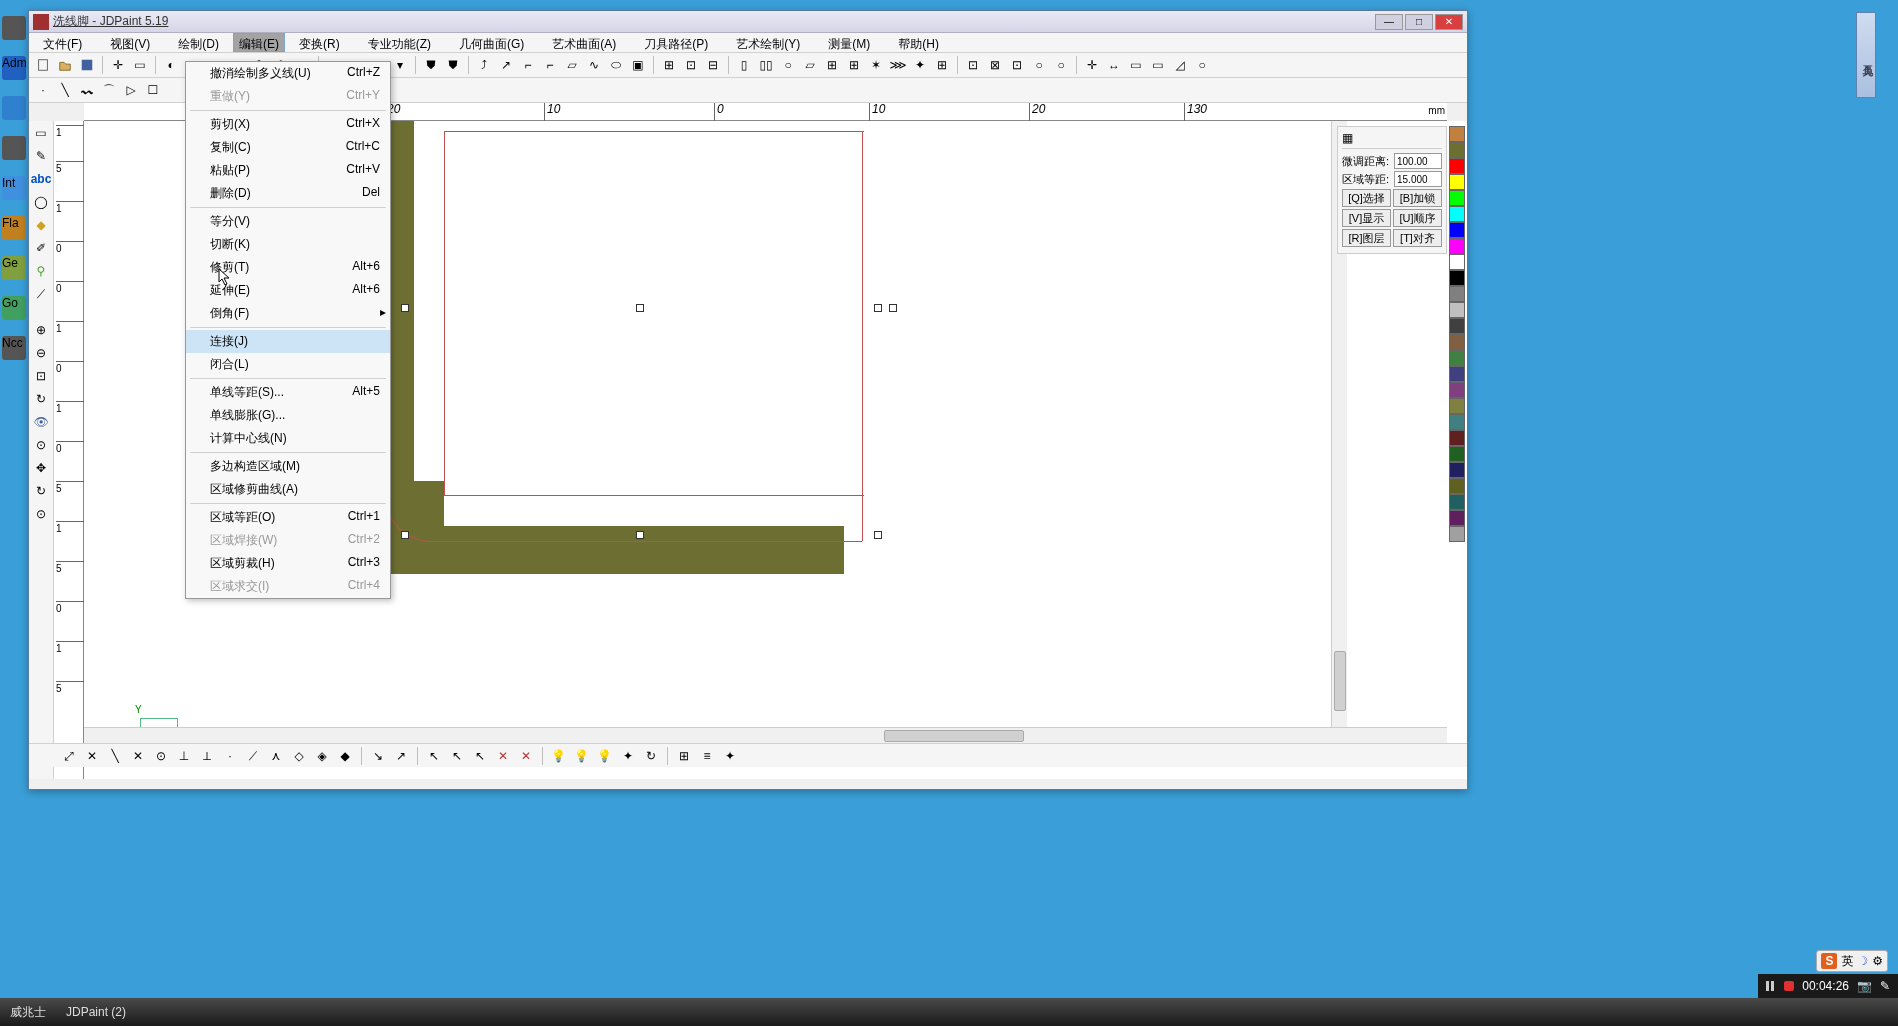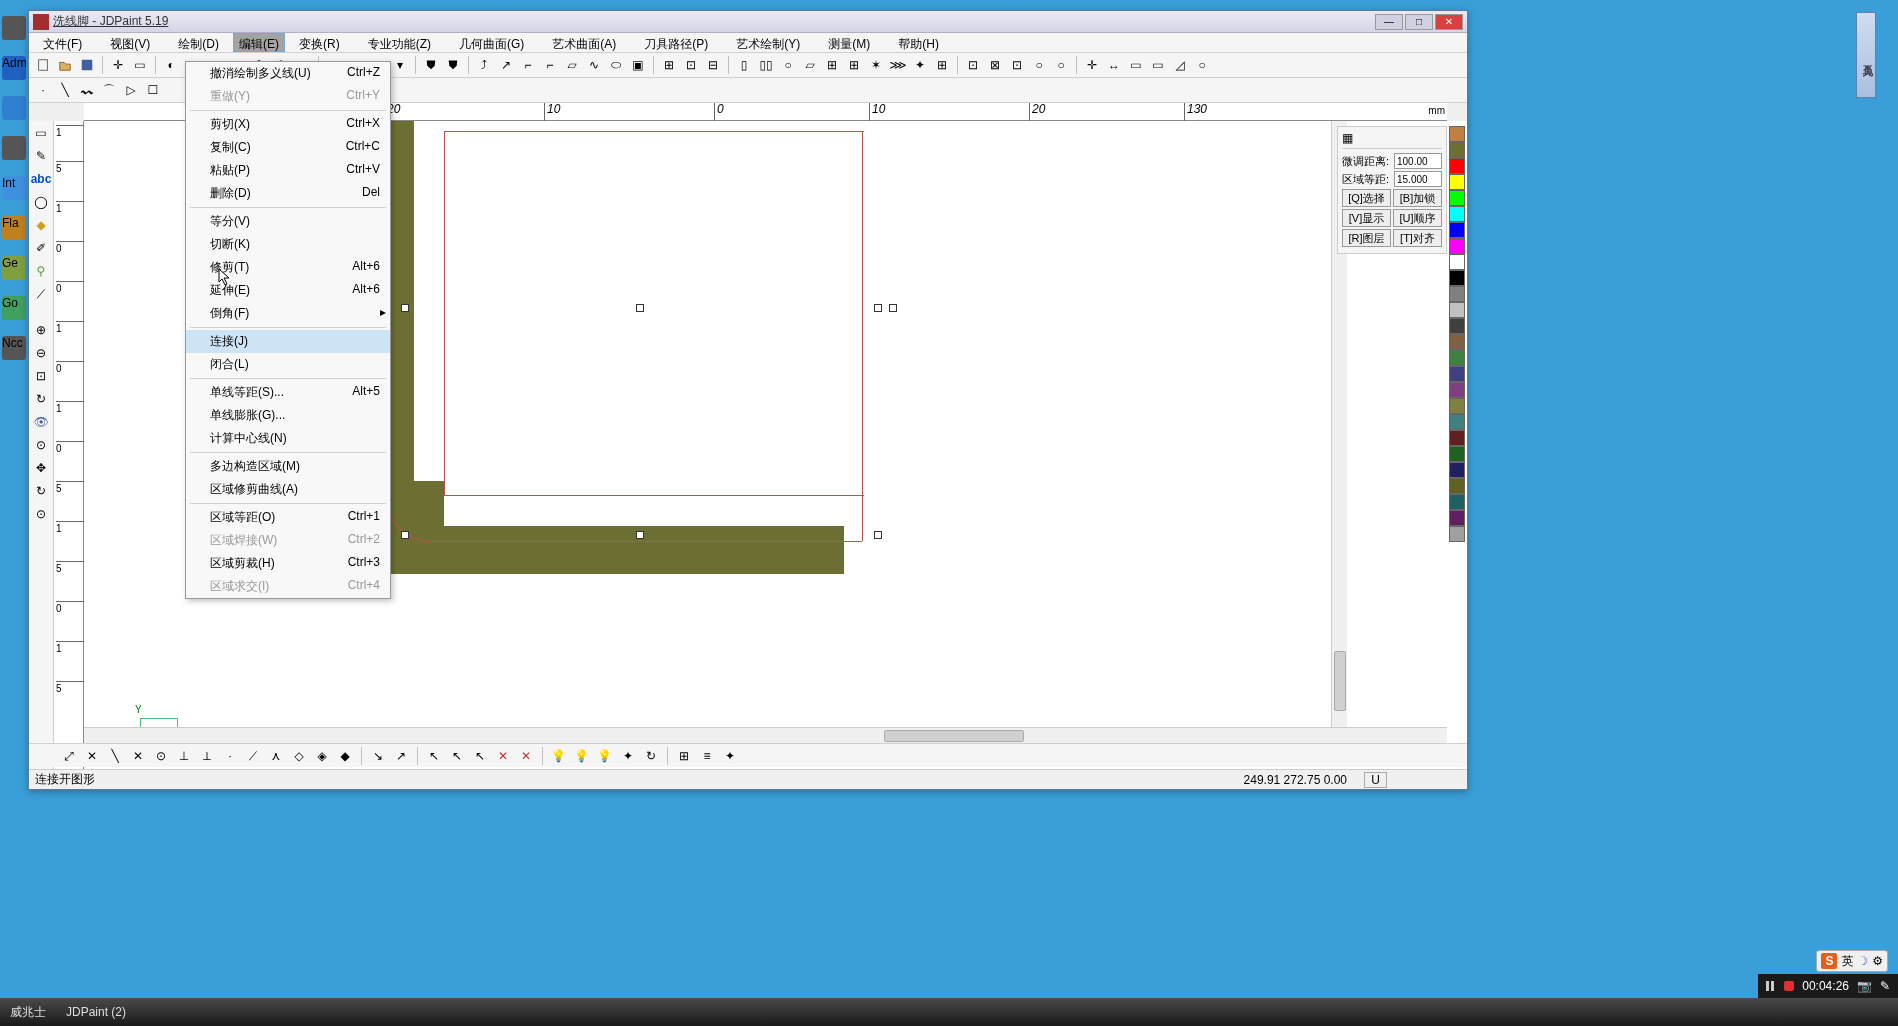--- a/index.html
+++ b/index.html
@@ -402,25 +402,20 @@
     <div class="tool-btn" style="color:#d0b030;">💡</div>
     <div class="tool-btn">💡</div>
     <div class="tool-btn">✦</div>
     <div class="tool-btn">↻</div>
     <div class="tool-sep"></div>
     <div class="tool-btn">⊞</div>
     <div class="tool-btn">≡</div>
     <div class="tool-btn">✦</div>
   </div>
 
-  <div class="statusbar">
-    <span>连接开图形</span>
-    <span class="status-coords">249.91 272.75 0.00</span>
-    <span class="status-u">U</span>
-  </div>
 
   <div class="dropdown" id="dropdown">
       <div class="dd-item">
         <span>撤消绘制多义线(U)</span>
         <span>Ctrl+Z</span>
       </div>
       <div class="dd-item disabled">
         <span>重做(Y)</span>
         <span>Ctrl+Y</span>
       </div>

